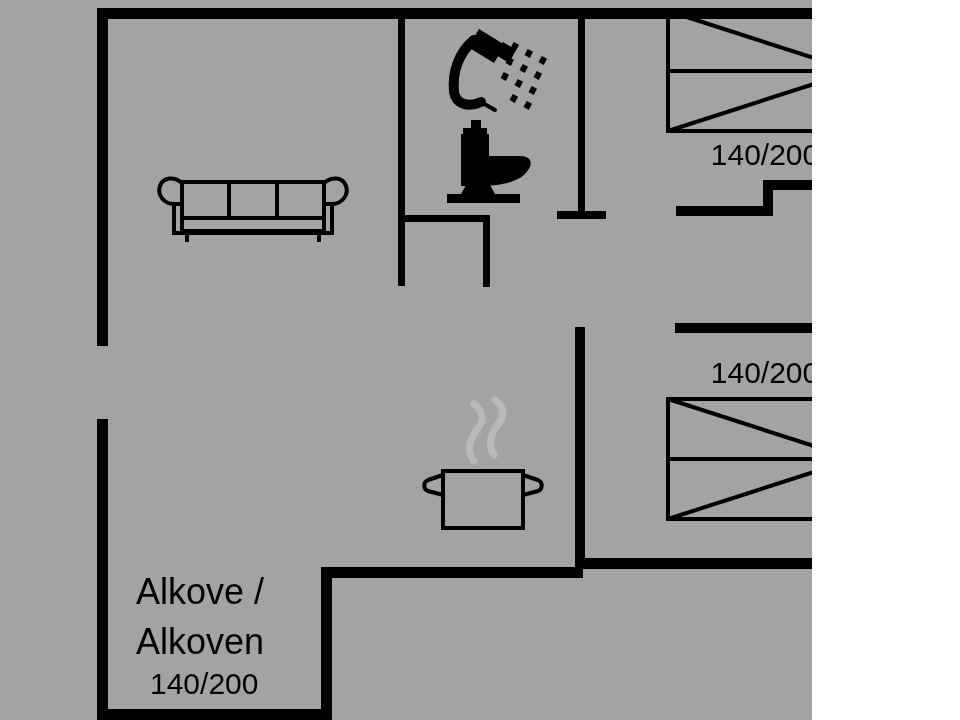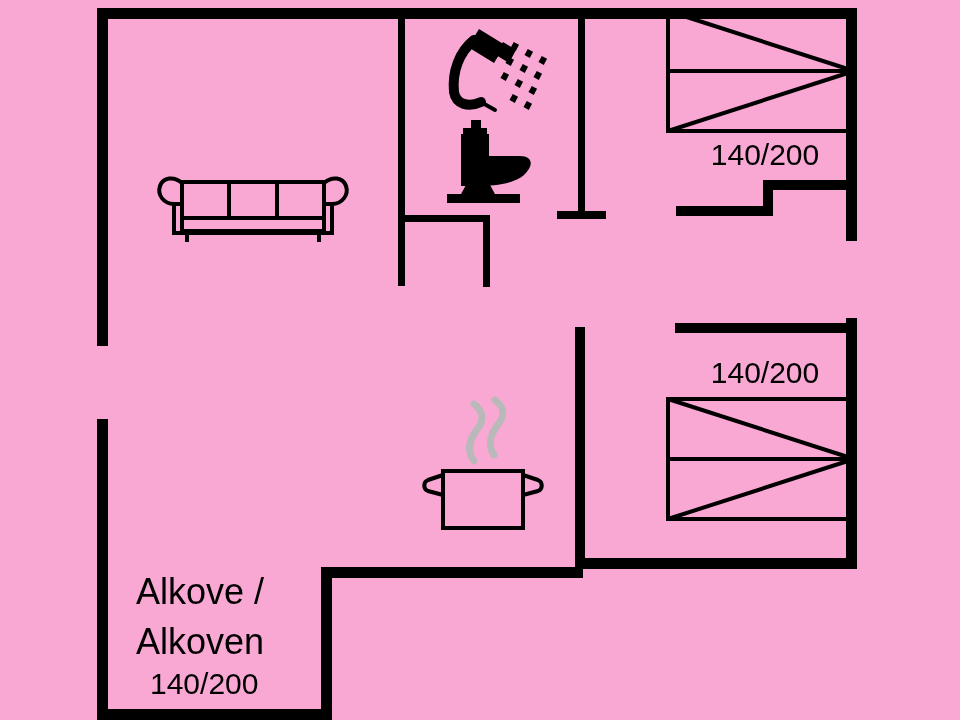--- a/index.html
+++ b/index.html
@@ -5,23 +5,23 @@
   html, body {
     margin: 0;
     padding: 0;
     background: #ffffff;
   }
   body {
     font-family: "Liberation Sans", sans-serif;
   }
   #plan-root {
     position: relative;
-    width: 960px;
+    width: 812px;
     height: 720px;
-    background: #f9a8d4;
+    background: #a3a3a3;
     overflow: hidden;
   }
   #plan-svg {
     display: block;
     width: 960px;
     height: 720px;
   }
   .wall { fill: #000000; }
   .thin-wall { fill: #000000; }
   .furn-stroke {

